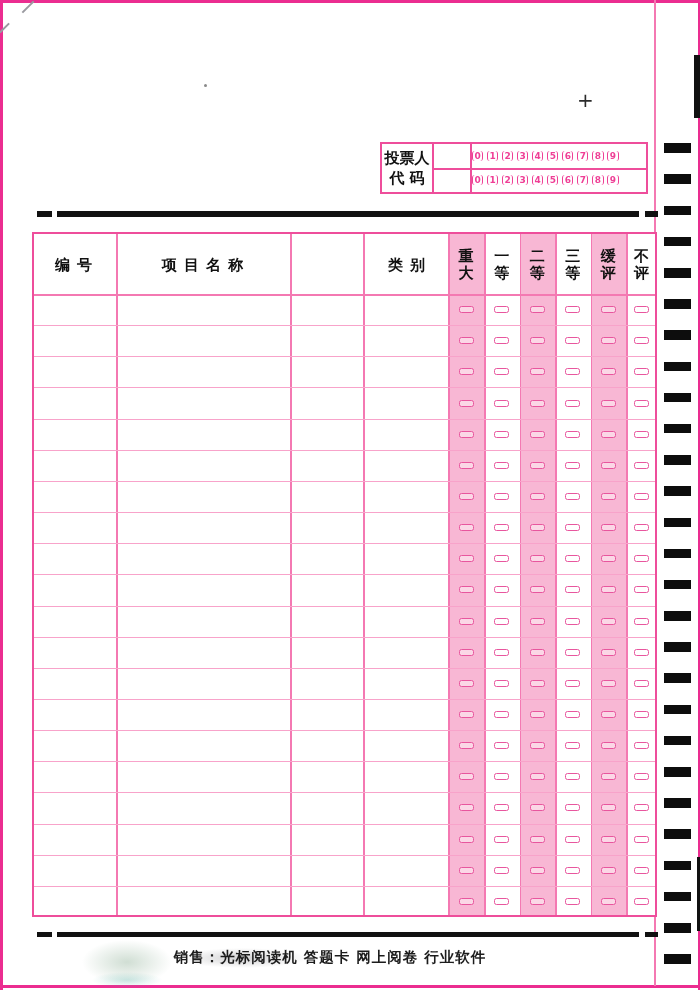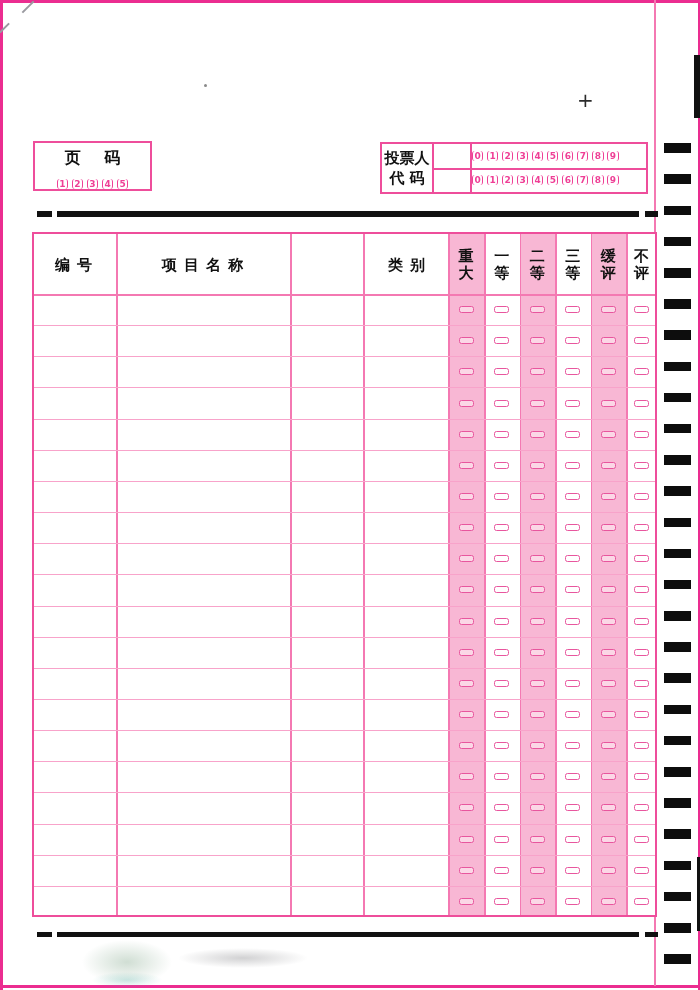--- a/index.html
+++ b/index.html
@@ -77,24 +77,20 @@
 
   <div class="diag" style="left:20px;top:6px;"></div>
   <div class="diag" style="left:-2px;top:27px;width:13px;"></div>
   <div class="dot" style="left:204px;top:84px;"></div>
   <div class="smudge1"></div>
   <div class="smudge2"></div>
   <div class="smudge3"></div>
 
   <div class="plus">+</div>
 
-  <div class="pink-box pagecode-box">
-    <div class="pagecode-title">页 码</div>
-    <div class="pagecode-bubbles" id="pagecode-bubbles"><span class="digit-bubble">1</span><span class="digit-bubble">2</span><span class="digit-bubble">3</span><span class="digit-bubble">4</span><span class="digit-bubble">5</span></div>
-  </div>
 
   <div class="pink-box voter-box">
     <div class="voter-label">
       <span>投票人</span>
       <span>代 码</span>
     </div>
     <div class="voter-vline" style="left:50px;"></div>
     <div class="voter-vline" style="left:88px;"></div>
     <div class="voter-hline"></div>
     <div class="abs" style="left:52px;top:0;width:36px;height:24px;"></div>
@@ -389,20 +385,21 @@
       <div class="abs" style="left: 256px; top: 651.85px; width: 73px; height: 31.15px;"></div>
       <div class="abs" style="left: 329px; top: 651.85px; width: 85px; height: 31.15px;"></div>
       <div class="mark-bubble shaded" style="left: 424.5px; top: 663.925px;"></div>
       <div class="mark-bubble" style="left: 460.25px; top: 663.925px;"></div>
       <div class="mark-bubble shaded" style="left: 495.75px; top: 663.925px;"></div>
       <div class="mark-bubble" style="left: 531.25px; top: 663.925px;"></div>
       <div class="mark-bubble shaded" style="left: 566.75px; top: 663.925px;"></div>
       <div class="mark-bubble" style="left: 600px; top: 663.925px;"></div>
     </div>
 
+  <div class="footer-text">销售：光标阅读机 答题卡 网上阅卷 行业软件</div>
 
   <div id="timing-marks">
       <div class="timing-mark" style="left: 664px; top: 143.25px; width: 27px; height: 9.5px;"></div>
       <div class="timing-mark" style="left: 664px; top: 174.44px; width: 27px; height: 9.5px;"></div>
       <div class="timing-mark" style="left: 664px; top: 205.63px; width: 27px; height: 9.5px;"></div>
       <div class="timing-mark" style="left: 664px; top: 236.82px; width: 27px; height: 9.5px;"></div>
       <div class="timing-mark" style="left: 664px; top: 268.01px; width: 27px; height: 9.5px;"></div>
       <div class="timing-mark" style="left: 664px; top: 299.2px; width: 27px; height: 9.5px;"></div>
       <div class="timing-mark" style="left: 664px; top: 330.39px; width: 27px; height: 9.5px;"></div>
       <div class="timing-mark" style="left: 664px; top: 361.58px; width: 27px; height: 9.5px;"></div>

